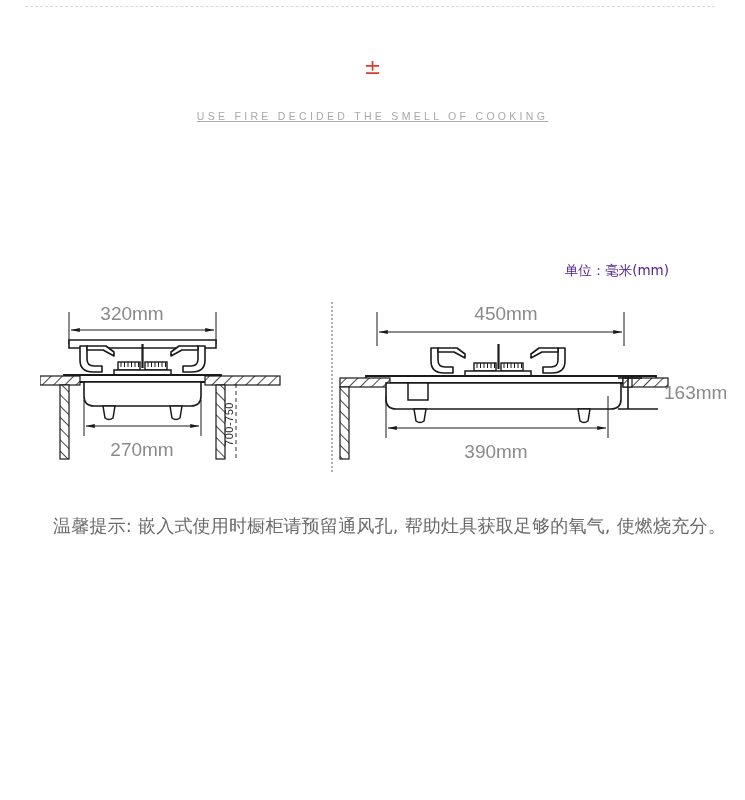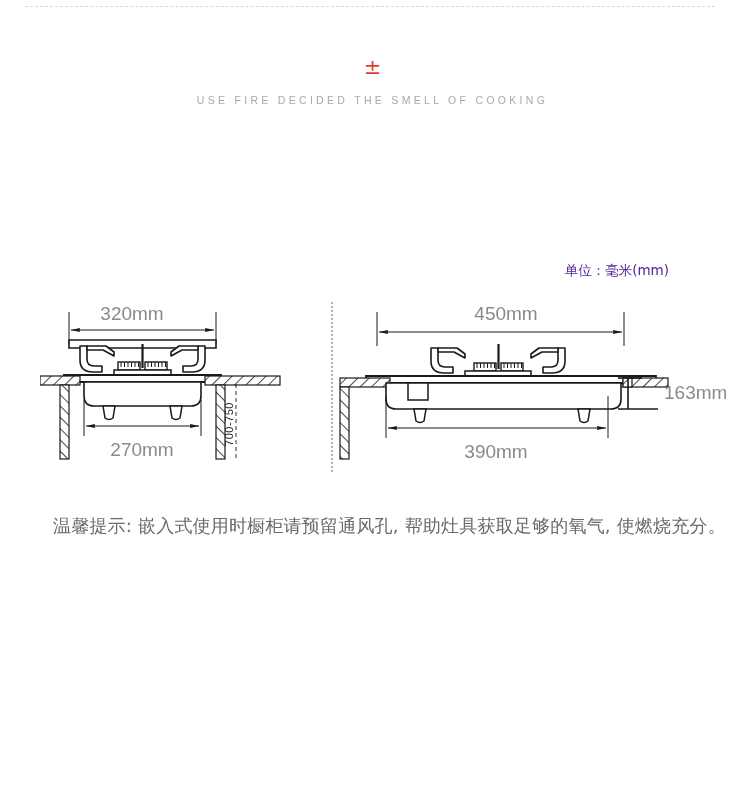--- a/index.html
+++ b/index.html
@@ -45,25 +45,26 @@
     white-space: nowrap;
   }
   .plusminus {
     margin-top: 14px;
     font-size: 21px;
     line-height: 22px;
     color: #e03a2f;
     font-family: "DejaVu Sans", sans-serif;
   }
   .subtitle {
-    margin-top: 16px;
+    margin-top: 32px;
     font-size: 10.5px;
     letter-spacing: 3.3px;
     color: #a9a9a9;
     white-space: nowrap;
+    text-decoration: underline;
   }
 
   
   .unit-note {
     position: absolute;
     right: 76px;
     top: 262px;
     font-size: 13.5px;
     color: #4c1d95;
     white-space: nowrap;

